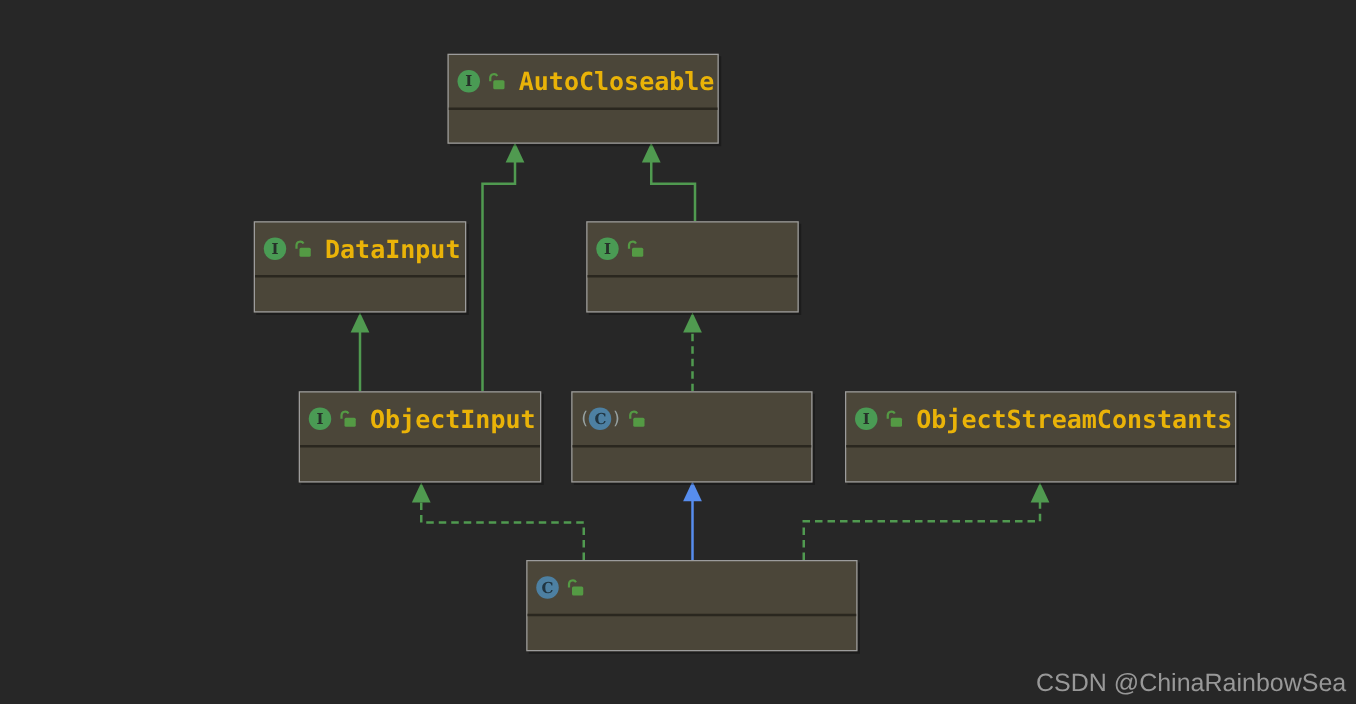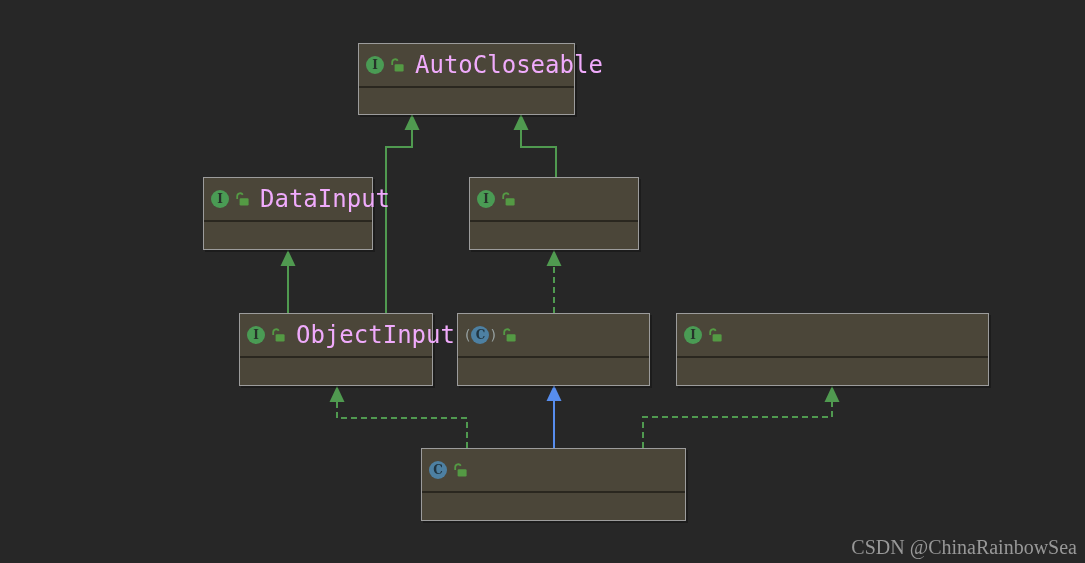--- a/index.html
+++ b/index.html
@@ -12,22 +12,23 @@
     position:absolute;z-index:2;box-sizing:border-box;
     background:#4b4639;border:1.5px solid #9c9c9c;
     box-shadow:2px 2px 0 rgba(0,0,0,0.28);
   }
   .node-header{
     height:42px;border-bottom:2px solid #2a271f;
     display:flex;align-items:center;padding:0 8px 0 7px;
   }
   .node-body{height:100%;}
   .node-label{
-    margin-left:10px;font-size:24px;color:#f0abfc;white-space:nowrap;
+    margin-left:10px;font-size:20px;color:#eab308;white-space:nowrap;
     letter-spacing:0px;
+    font-weight:bold;
   }
   .type-icon{display:inline-flex;align-items:center;flex:0 0 auto;}
   .circle{
     width:18px;height:18px;border-radius:50%;
     display:flex;align-items:center;justify-content:center;
     font-family:"DejaVu Serif",serif;font-weight:bold;font-size:12px;
     color:#26322a;line-height:1;
   }
   .interface .circle{background:#4a9b54;}
   .class .circle, .abstract .circle{background:#4d80a2;color:#203542;}
@@ -37,21 +38,21 @@
   
   .n-autocloseable{left:358px;top:43px;width:217px;height:72px;}
   .n-datainput{left:203px;top:177px;width:170px;height:73px;}
   .n-closeable{left:469px;top:177px;width:170px;height:73px;}
   .n-objectinput{left:239px;top:313px;width:194px;height:73px;}
   .n-inputstream{left:457px;top:313px;width:193px;height:73px;}
   .n-objectstreamconstants{left:676px;top:313px;width:313px;height:73px;}
   .n-objectinputstream{left:421px;top:448px;width:265px;height:73px;}
   .watermark{
     position:absolute;right:8px;bottom:4px;z-index:3;
-    font-family:Liberation Serif, serif;font-size:20px;color:#989898;
+    font-family:Liberation Sans, sans-serif;font-size:20px;color:#989898;
   }
 </style>
 </head>
 <body>
 
 <div id="canvas">
 
   <svg class="edges" width="1085" height="563" viewBox="0 0 1085 563">
       <g>
         <polyline points="386,313 386,147 412,147 412,129" fill="none" stroke="#509a50" stroke-width="2"></polyline>
@@ -177,20 +178,21 @@
           <span class="circle">
             <span class="icon-letter">I</span>
           </span>
         </span>
       <span class="lock">
         <svg width="15" height="14" viewBox="0 0 15 14">
             <path d="M2.2 7 V4.2 a3 3 0 0 1 5.6 -1.4" fill="none" stroke="#549a44" stroke-width="1.8"></path>
             <rect x="4.6" y="6.2" width="9" height="7.2" rx="1.2" fill="#549a44"></rect>
           </svg>
       </span>
+      <span class="node-label">ObjectStreamConstants</span>
     </div>
     <div class="node-body"></div>
   </div>
 
   <div class="node n-objectinputstream">
     <div class="node-header">
       <span class="type-icon class">
           <span class="circle">
             <span class="icon-letter">C</span>
           </span>

